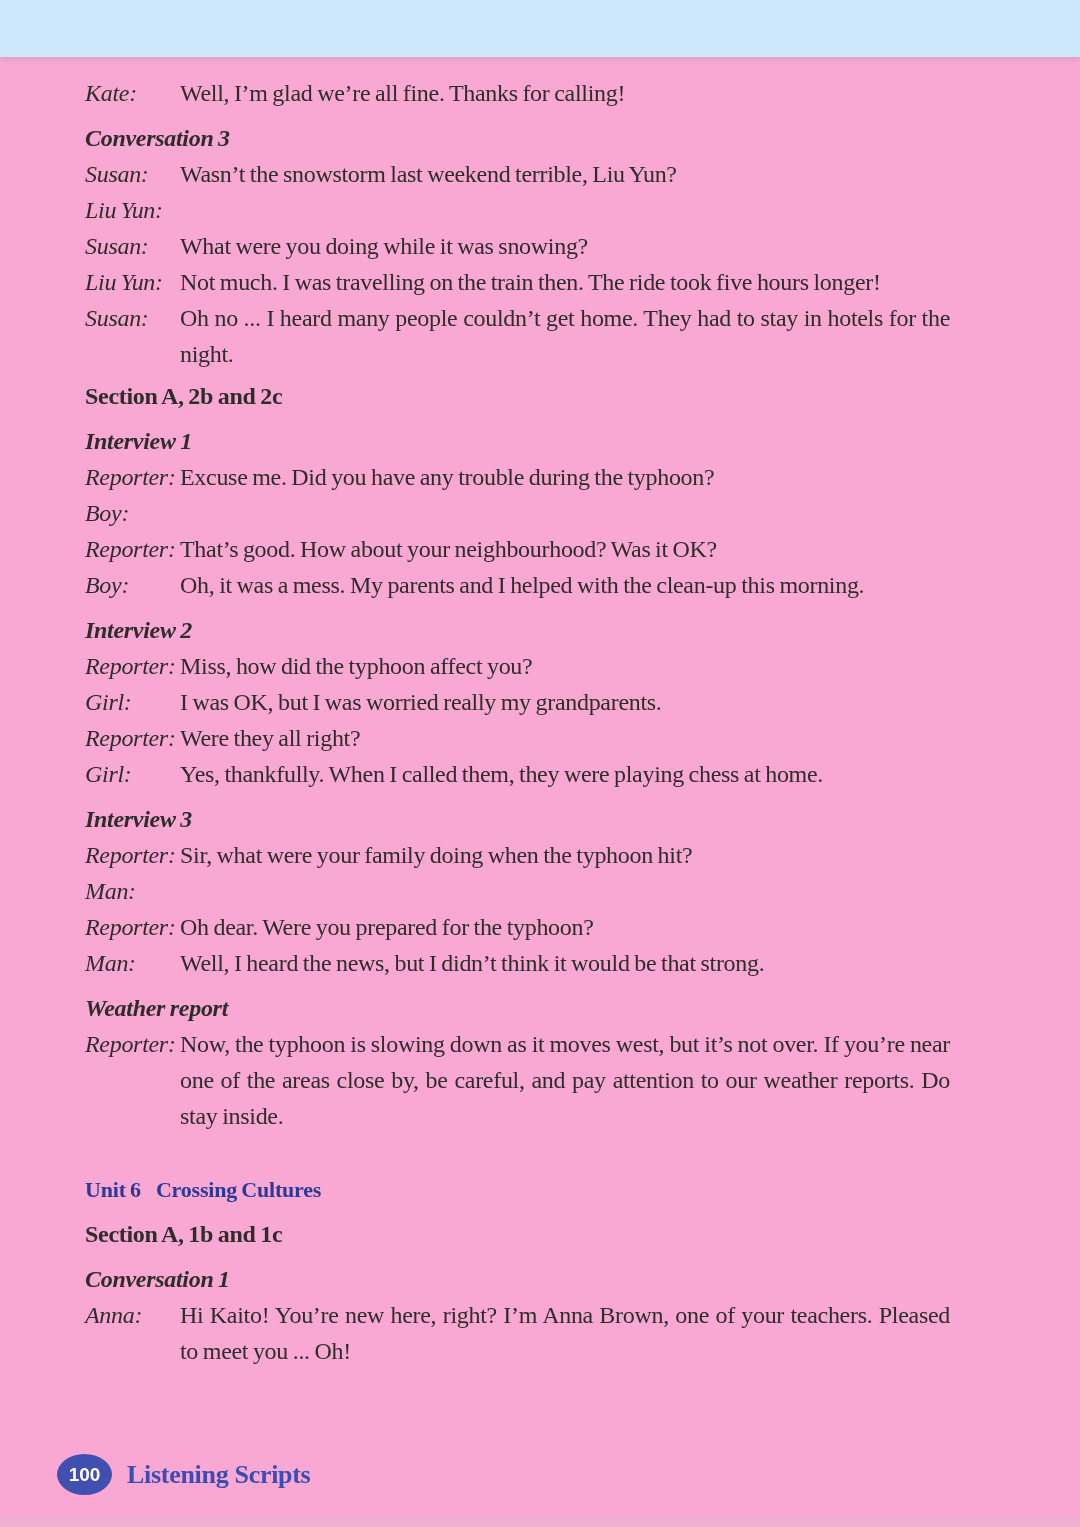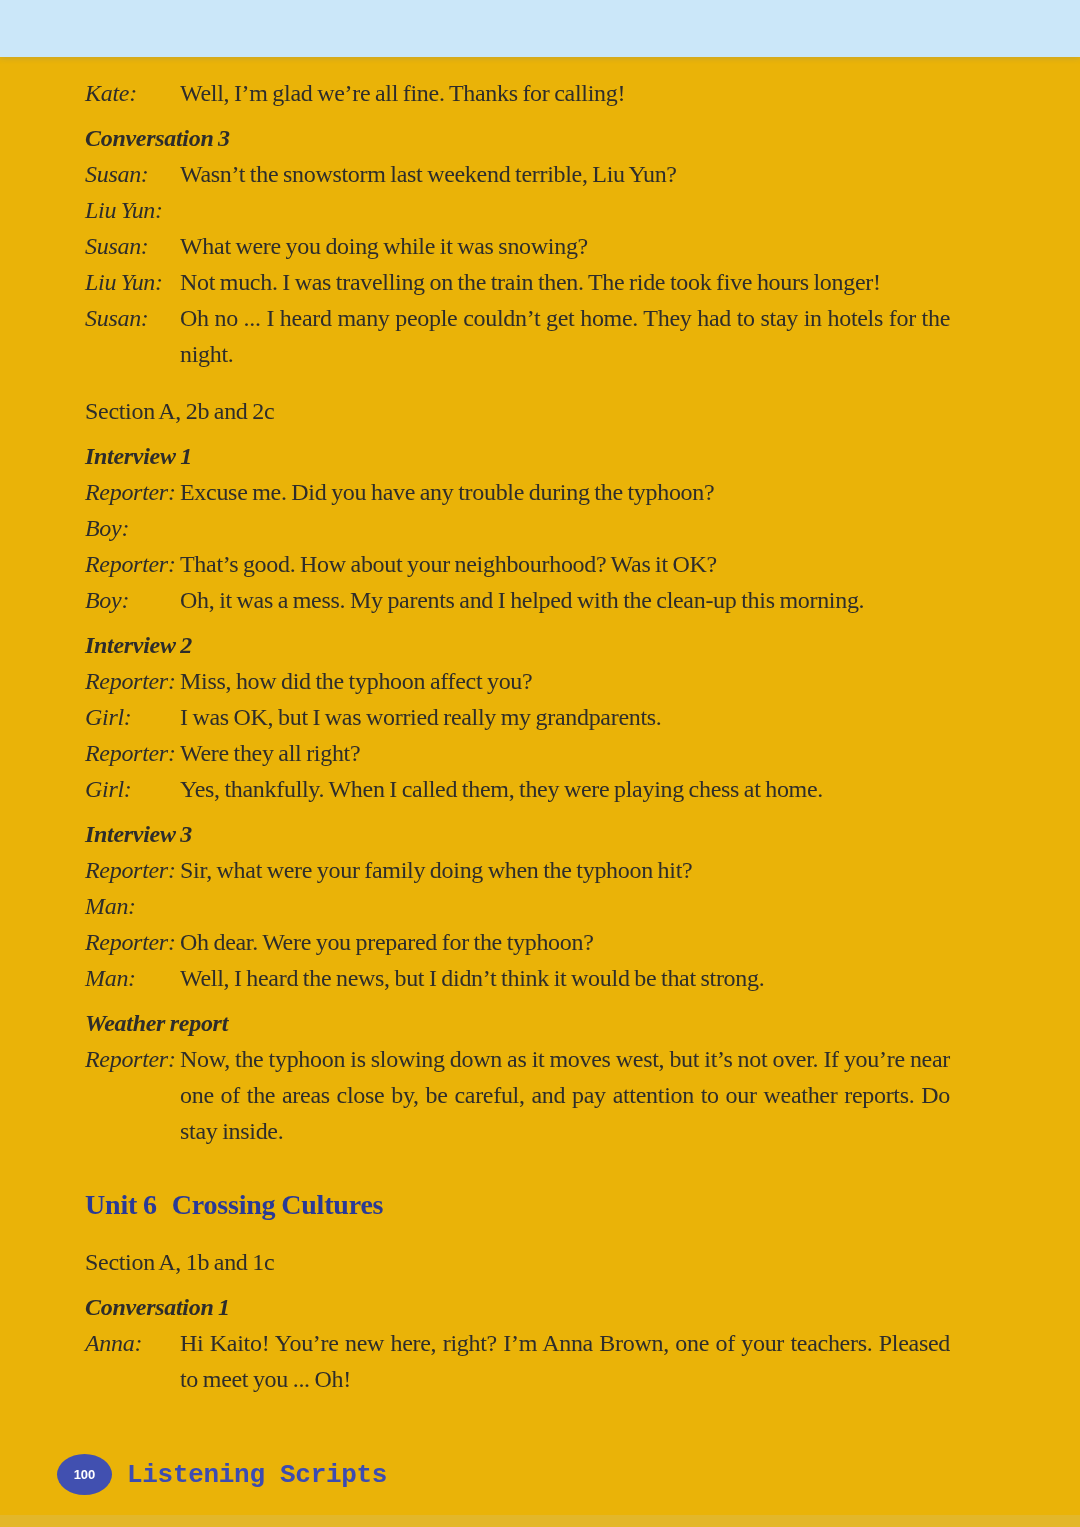--- a/index.html
+++ b/index.html
@@ -1,21 +1,21 @@
 <!DOCTYPE html>
 <html style="--header-band: #cbe7f9; --body-text: #2e2d2b; --unit-heading: #2a3a96; --footer-accent: #4150b0; --footer-text: #3c4cb2;"><head>
 <meta charset="utf-8">
 <style>
   html, body { margin: 0; padding: 0; background: #ffffff; }
   .page {
     position: relative;
     width: 1080px;
     height: 1527px;
     margin: 0 auto;
-    background: #eab308;
+    background: #f9a8d4;
     overflow: hidden;
     font-family: "Liberation Serif", serif;
     color: var(--body-text, #2e2d2b);
   }
   .band {
     position: absolute;
     top: 0; left: 0; right: 0;
     height: 57px;
     background: var(--header-band, #cbe7f9);
     box-shadow: 0 2px 5px rgba(110, 130, 140, 0.22);
@@ -34,31 +34,31 @@
   .speaker {
     flex: 0 0 95px;
     font-style: italic;
   }
   .dtext {
     flex: 1;
     max-width: 770px;
     text-align: justify;
   }
   .section-heading {
-    font-weight: normal;
-    margin-top: 21px;
+    font-weight: bold;
+    margin-top: 6px;
   }
   .conversation-heading {
     font-weight: bold;
     font-style: italic;
     margin-top: 9px;
   }
   .unit-heading {
     font-weight: bold;
-    font-size: 28px;
+    font-size: 22px;
     color: var(--unit-heading, #2a3a96);
     margin-top: 38px;
     margin-bottom: 8px;
     letter-spacing: -0.2px;
   }
   .unit-heading .unit-title { margin-left: 15px; }
   .footer {
     position: absolute;
     left: 57px;
     top: 1454px;
@@ -70,24 +70,24 @@
     width: 55px;
     height: 41px;
     border-radius: 50%;
     background: var(--footer-accent, #4150b0);
     color: #ffffff;
     display: flex;
     align-items: center;
     justify-content: center;
     font-family: "Liberation Sans", sans-serif;
     font-weight: bold;
-    font-size: 13px;
+    font-size: 19px;
   }
   .footer-label {
-    font-family: Liberation Mono, monospace;
+    font-family: Liberation Serif, serif;
     font-weight: bold;
     font-size: 26px;
     color: var(--footer-text, #3c4cb2);
     letter-spacing: -0.3px;
   }
   .bottom-edge {
     position: absolute;
     bottom: 0; left: 0; right: 0;
     height: 12px;
     background: rgba(198, 203, 198, 0.18);

